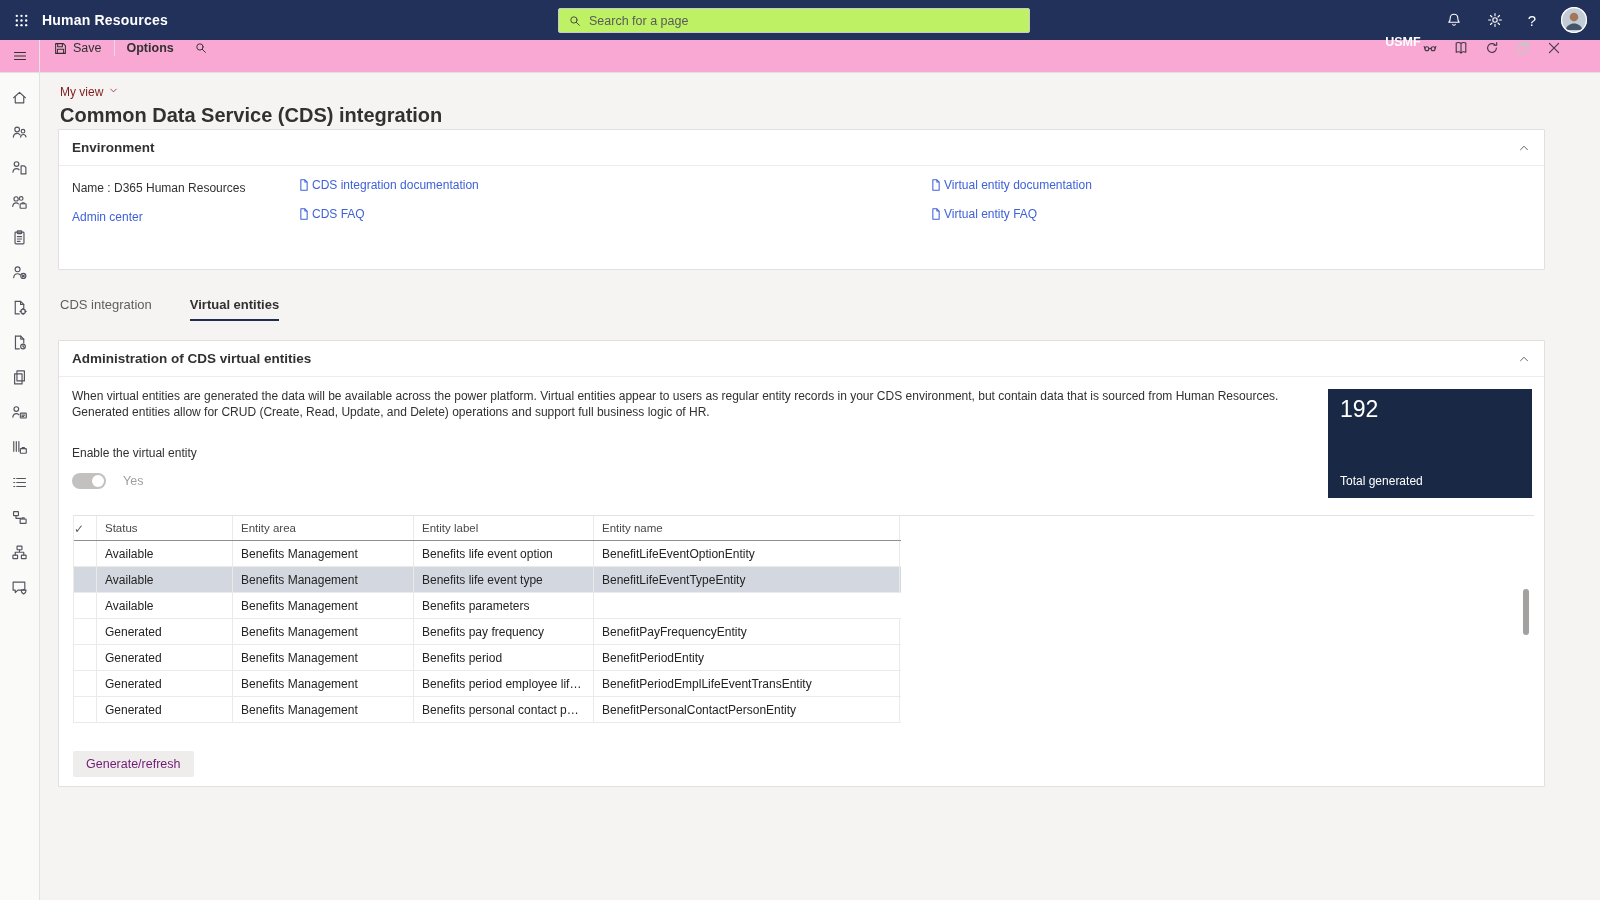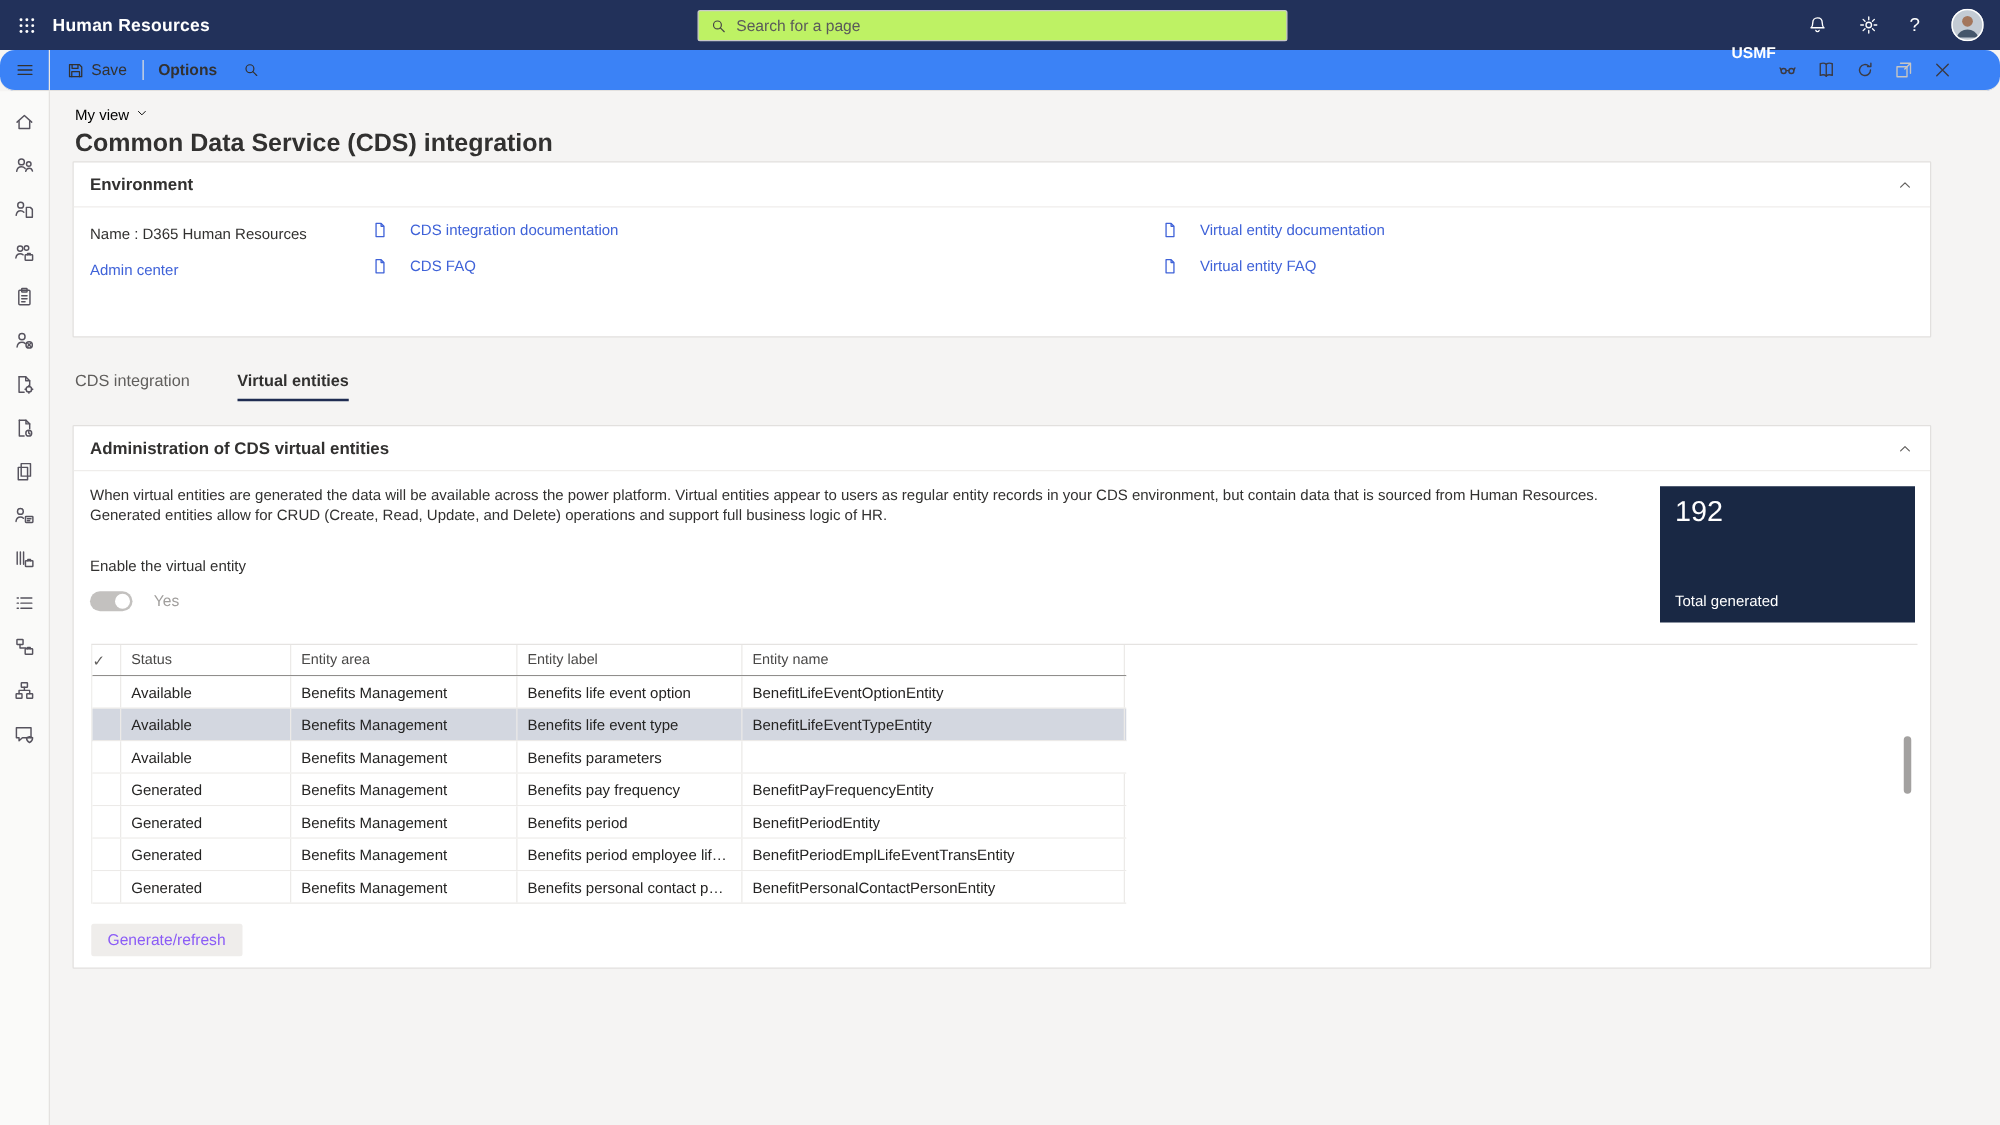--- a/index.html
+++ b/index.html
@@ -13,54 +13,54 @@
   .app-title { font-size:14px; font-weight:700; letter-spacing:.2px; }
   .top-search { position:absolute; left:558px; top:8px; width:472px; height:25px; background:#bef264; border:1px solid #c9c9c9; border-radius:2px; display:flex; align-items:center; gap:7px; padding:0 9px; color:#464646; }
   .top-search input { border:none; outline:none; background:transparent; font-size:12.5px; color:#3a3a3a; width:100%; }
   .top-search input::placeholder { color:#5a5a5a; }
   .top-right { margin-left:auto; display:flex; align-items:center; gap:25px; padding-right:13px; }
   .top-right .t-ico { color:#fff; cursor:pointer; display:flex; align-items:center; }
   .company { font-size:12.5px; font-weight:600; cursor:pointer;margin-top:44px; }
   .help-q { font-size:15px; font-weight:400; }
 
   
-  .actionbar { height:33px; background:#3b82f6; border-bottom:1px solid #e3e1df; display:flex; align-items:center; flex:0 0 auto;border-radius:12px; }
+  .actionbar { height:33px; background:#f9a8d4; border-bottom:1px solid #e3e1df; display:flex; align-items:flex-start; flex:0 0 auto; }
   .menu-btn { width:40px; height:100%; display:flex; align-items:center; justify-content:center; color:#323130; border-right:1px solid #e8e6e4; cursor:pointer; }
   .ab-left { display:flex; align-items:center; padding-left:13px; color:#323130; }
   .ab-save { display:flex; align-items:center; gap:5px; font-size:12.5px; cursor:pointer; }
   .ab-div { width:1px; height:16px; background:#e1dfdd; margin:0 12px; }
   .ab-options { font-size:12.5px; font-weight:700; cursor:pointer; }
   .ab-search { margin-left:20px; color:#323130; cursor:pointer; }
   .ab-right { margin-left:auto; display:flex; align-items:center; gap:15px; padding-right:38px; color:#3b3a43; }
   .ab-right > span { cursor:pointer; }
   .ab-right .disabled { color:#c8c6c4; cursor:default; }
 
   
   .shell { flex:1; display:flex; min-height:0; }
   .sidebar { width:40px; background:#fafaf9; border-right:1px solid #e4e2e0; padding-top:16px; display:flex; flex-direction:column; align-items:center; gap:18px; }
   .side-item { color:#56535e; cursor:pointer; height:17px; }
   .content { flex:1; background:#f5f4f3; padding:12px 0 0 18px; position:relative; overflow:hidden; }
 
-  .view-row { display:flex; align-items:flex-start; gap:5px; font-size:12px; color:#000000; padding-left:2px; cursor:pointer; width:fit-content; }
+  .view-row { display:flex; align-items:flex-start; gap:5px; font-size:12px; color:#7f1d1d; padding-left:2px; cursor:pointer; width:fit-content; }
   .page-title { margin-top:5px; padding-left:2px; font-size:20px; font-weight:700; color:#323130; }
 
   .card { width:1487px; background:#fff; border:1px solid #e2e0de; border-radius:1px; }
   .card-head { height:36px; display:flex; align-items:center; justify-content:space-between; padding:0 13px; border-bottom:1px solid #efedeb; }
   .card-title { font-size:13.5px; font-weight:700; color:#323130; }
   .chev-btn { color:#605e5c; cursor:pointer; }
 
   
   .env-card { margin-top:2px; height:141px; }
   .env-body { padding:6px 13px 0; }
   .env-row { display:flex; align-items:center; height:29px; }
   .env-c1 { width:225px; }
   .env-c2 { width:632px; }
   .env-c3 { flex:1; }
   .env-name { font-size:12px; color:#323130; }
-  .lnk { display:inline-flex; align-items:center; gap:17px; font-size:12px; color:#3f62d8; cursor:pointer; }
+  .lnk { display:inline-flex; align-items:center; gap:1px; font-size:12px; color:#3f62d8; cursor:pointer; }
   .lnk svg { flex:0 0 auto; }
 
   
   .tabs { display:flex; gap:38px; margin-top:27px; padding-left:2px; }
   .tab { font-size:13px; color:#605e5c; padding-bottom:7px; cursor:pointer; border-bottom:2.5px solid transparent; }
   .tab.active { color:#323130; font-weight:700; border-bottom-color:#1f2c52; }
 
   
   .admin-card { margin-top:19px; }
   .admin-body { position:relative; padding:12px 13px 9px; }
@@ -83,21 +83,21 @@
   .grid-row { display:flex; height:26px; border-bottom:1px solid #eceae8; background:#fff; cursor:pointer; }
   .grid-row.selected { background:#d3d7e0; }
   .gcell { font-size:12px; color:#252423; padding:6px 8px 0; border-right:1px solid #eceae8; overflow:hidden; white-space:nowrap; text-overflow:ellipsis; }
   .c0 { width:23px; flex:0 0 auto; padding:6px 0 0; }
   .c1 { width:136px; flex:0 0 auto; }
   .c2 { width:181px; flex:0 0 auto; }
   .c3 { width:180px; flex:0 0 auto; }
   .c4 { width:306px; flex:0 0 auto; }
   .vscroll { position:absolute; right:5px; top:73px; width:6px; height:46px; border-radius:3px; background:#a3a1a0; cursor:pointer; }
 
-  .generate-btn { margin-top:16px; margin-left:1px; display:inline-block; background:#efedeb; color:#8b5cf6; font-size:12.5px; padding:6px 13px; border-radius:2px; border:none; cursor:default; }
+  .generate-btn { margin-top:28px; margin-left:1px; display:inline-block; background:#efedeb; color:#701a75; font-size:12.5px; padding:6px 13px; border-radius:2px; border:none; cursor:default; }
 </style>
 </head>
 <body>
 
 <div class="topbar">
   <div class="waffle">
       <span>
         <svg width="15" height="15" viewBox="0 0 16 16" fill="#fff">
           <g>
             <circle cx="3" cy="3" r="1.25"></circle>

